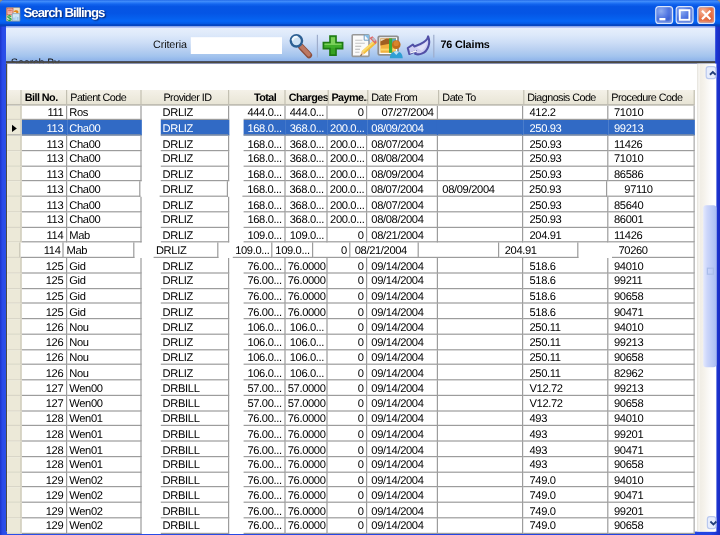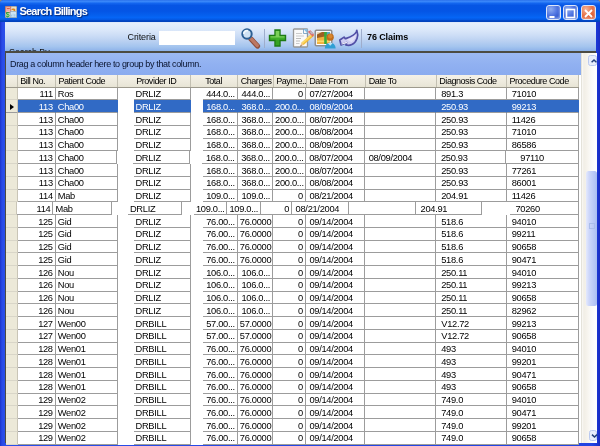--- a/index.html
+++ b/index.html
@@ -25,21 +25,21 @@
 .tsep{position:absolute;top:6px;width:1px;height:19px;background:#9eadcc;}
 #claims{position:absolute;left:362.5px;top:8.5px;font-size:9px;font-weight:bold;color:#000;letter-spacing:-0.1px;}
 #darkline{position:absolute;left:4.5px;top:51px;width:591px;height:2px;background:#4c4b42;}
 #client{position:absolute;left:4.5px;top:53px;width:591px;height:389.5px;background:#fff;border-left:1px solid #4c4b42;}
 #gband{position:absolute;left:0.5px;top:0;width:574.5px;height:22px;background:linear-gradient(180deg,#9cb9f3 0%,#91b1f1 50%,#8aabef 100%);}
 #gband span{position:absolute;left:4px;top:6px;font-size:9px;color:#0a142e;letter-spacing:-0.35px;}
 
 #ghead{position:absolute;left:0.5px;top:22px;width:573px;height:12.6px;display:flex;
  background:linear-gradient(180deg,#f4f1e8 0%,#edeadd 60%,#e7e4d5 100%);border-bottom:1px solid #9d9a8d;}
 #ghead .hc{height:100%;border-right:1px solid #c3c0b2;font-size:9px;letter-spacing:-0.45px;color:#000;padding:0.8px 3px 0 2.5px;white-space:nowrap;overflow:hidden;}
-#ghead .hr{padding-right:7px;}
+#ghead .hr{text-align:right;padding-right:7px;font-weight:bold;}
 
 #rows{position:absolute;left:0.5px;top:34.6px;width:573px;height:377px;overflow:hidden;}
 .row{display:flex;width:573px;height:12.76px;background:#fff;}
 .row .c{height:100%;border-right:1px solid #9c9c9c;border-bottom:1px solid #9c9c9c;font-size:9.3px;letter-spacing:-0.3px;color:#000;padding:1.6px 3px 0 2px;white-space:nowrap;overflow:hidden;}
 .row .ind{border-right:1px solid #c9c5b6;border-bottom:1px solid #d9d6c8;background:#ece9d8;position:relative;}
 .row .num{text-align:right;padding-right:2px;}
 .row.sel .c{background:#316ac5;color:#fff;border-right-color:#316ac5;border-bottom-color:#9c9c9c;}
 .row.sel .ind{background:#ece9d8;border-right-color:#c9c5b6;}
 .row.sel .ind:after{content:"";position:absolute;left:3.5px;top:3.4px;border-top:3px solid transparent;border-bottom:3px solid transparent;border-left:4.5px solid #000;}
 
@@ -129,23 +129,20 @@
     <svg style="position:absolute;left:330px;top:4px;" width="25" height="23" viewBox="0 0 25 23">
       <path d="M21.8 3.3 C22.8 6.0 22.9 9.2 22.0 11.6 C21.1 14.3 19.3 16.5 16.9 17.5 C14.9 18.4 12.7 18.5 10.9 17.9 L11.6 15.5 L6.1 18.0 L4.8 13.0 L9.1 10.1 L10.3 11.7 C14.4 10.2 19.6 8.6 21.2 5.0 Z" fill="#cecdf2" stroke="#514fa6" stroke-width="1.7" stroke-linejoin="round"></path>
       <path d="M6.2 16.9 L11.4 14.7 L12.6 16.1 L6.8 17.5 Z" fill="#ffffff" opacity="0.95"></path>
       <path d="M12.0 12.6 C15.5 11.2 19.2 9.6 20.9 7.2 C20.8 10.2 19.2 13.6 16.4 15.2 Z" fill="#e6e5f9" opacity="0.75"></path>
     </svg>
     <div class="tsep" style="left:356px;"></div>
     <span id="claims">76 Claims</span>
   </div>
   <div id="darkline"></div>
   <div id="client">
-    <div id="gband">
-        <span>Drag a column header here to group by that column.</span>
-      </div>
     <div id="ghead">
       <div class="hc w0"></div>
       <div class="hc w1 hr">Bill No.</div>
       <div class="hc w2">Patient Code</div>
       <div class="hc w3">Provider ID</div>
       <div class="hc w4 hr">Total</div>
       <div class="hc w5 hr">Charges</div>
       <div class="hc w6 hr">Payme...</div>
       <div class="hc w7">Date From</div>
       <div class="hc w8">Date To</div>
@@ -154,23 +151,23 @@
     </div>
     <div id="rows">
 <div class="row">
           <div class="c ind w0"></div>
           <div class="c w1 num">111</div>
           <div class="c w2">Ros</div>
           <div class="c w3">DRLIZ</div>
           <div class="c w4 num">444.0...</div>
           <div class="c w5 num">444.0...</div>
           <div class="c w6 num">0</div>
-          <div class="c w7" style="padding-left:3.5px;">07/27/2004</div>
-          <div class="c w8" style="padding-left:3.5px;"></div>
-          <div class="c w9" style="padding-left:5px;">891.3</div>
+          <div class="c w7" style="padding-left:3.5px;text-align:right;">07/27/2004</div>
+          <div class="c w8" style="padding-left:3.5px;"></div>
+          <div class="c w9" style="padding-left:5px;">412.2</div>
           <div class="c w10" style="padding-left:5px;">71010</div>
         </div>
 <div class="row sel">
           <div class="c ind w0"></div>
           <div class="c w1 num">113</div>
           <div class="c w2">Cha00</div>
           <div class="c w3">DRLIZ</div>
           <div class="c w4 num">168.0...</div>
           <div class="c w5 num">368.0...</div>
           <div class="c w6 num">200.0...</div>
@@ -235,21 +232,21 @@
           <div class="c ind w0"></div>
           <div class="c w1 num">113</div>
           <div class="c w2">Cha00</div>
           <div class="c w3">DRLIZ</div>
           <div class="c w4 num">168.0...</div>
           <div class="c w5 num">368.0...</div>
           <div class="c w6 num">200.0...</div>
           <div class="c w7" style="padding-left:3.5px;">08/07/2004</div>
           <div class="c w8" style="padding-left:3.5px;"></div>
           <div class="c w9" style="padding-left:5px;">250.93</div>
-          <div class="c w10" style="padding-left:5px;">77261</div>
+          <div class="c w10" style="padding-left:5px;">85640</div>
         </div>
 <div class="row">
           <div class="c ind w0"></div>
           <div class="c w1 num">113</div>
           <div class="c w2">Cha00</div>
           <div class="c w3">DRLIZ</div>
           <div class="c w4 num">168.0...</div>
           <div class="c w5 num">368.0...</div>
           <div class="c w6 num">200.0...</div>
           <div class="c w7" style="padding-left:3.5px;">08/08/2004</div>

